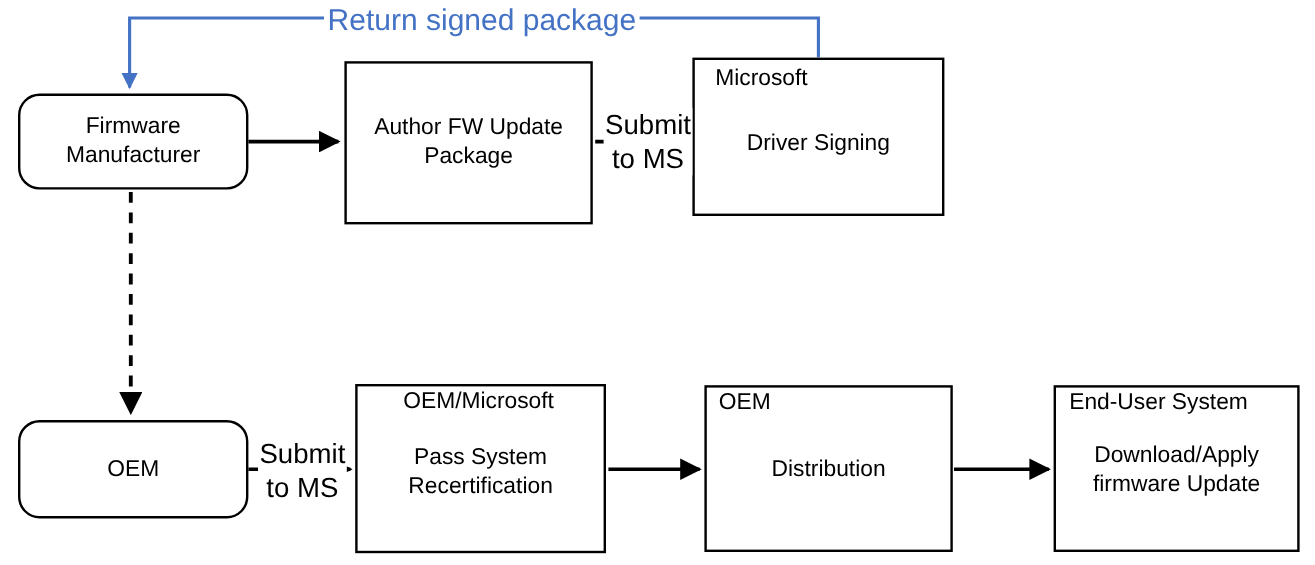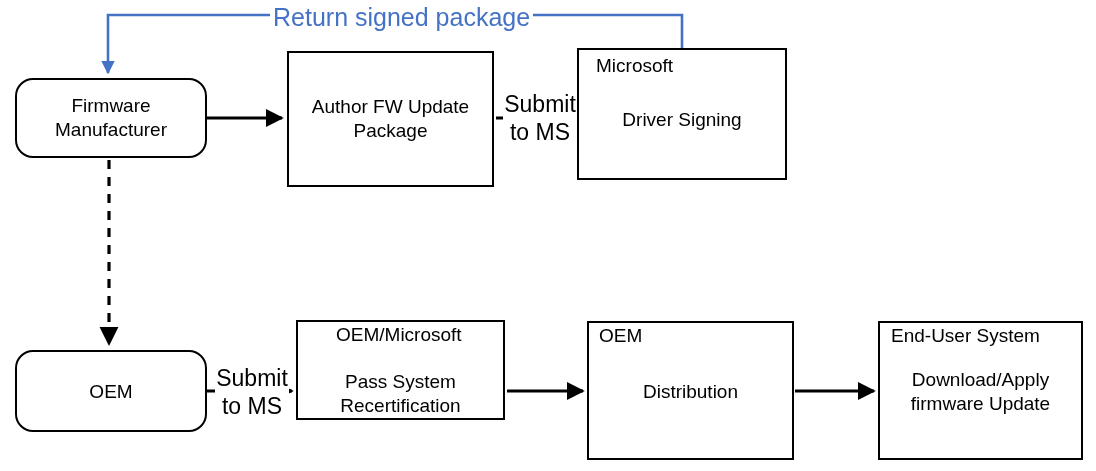--- a/index.html
+++ b/index.html
@@ -146,21 +146,21 @@
     <div class="node-center" style="top:28px;">
       <div>OEM</div>
     </div>
   </div>
 
   <div class="edge-label" style="left:215px; top:364px; width:72px;">
     <div>Submit</div>
     <div>to MS</div>
   </div>
 
-  <div class="node" style="left:296px; top:320px; width:209px; height:100px;">
+  <div class="node" style="left:296px; top:320px; width:209px; height:141px;">
     <div class="node-center" style="top:48px;">
       <div>Pass System</div>
       <div>Recertification</div>
     </div>
   </div>
   <div class="node-title" style="left:318px; top:325px;margin-left:16px;">OEM/Microsoft</div>
 
   <div class="node" style="left:587px; top:321px; width:207px; height:139px;">
     <div class="node-center" style="top:57px;">
       <div>Distribution</div>

